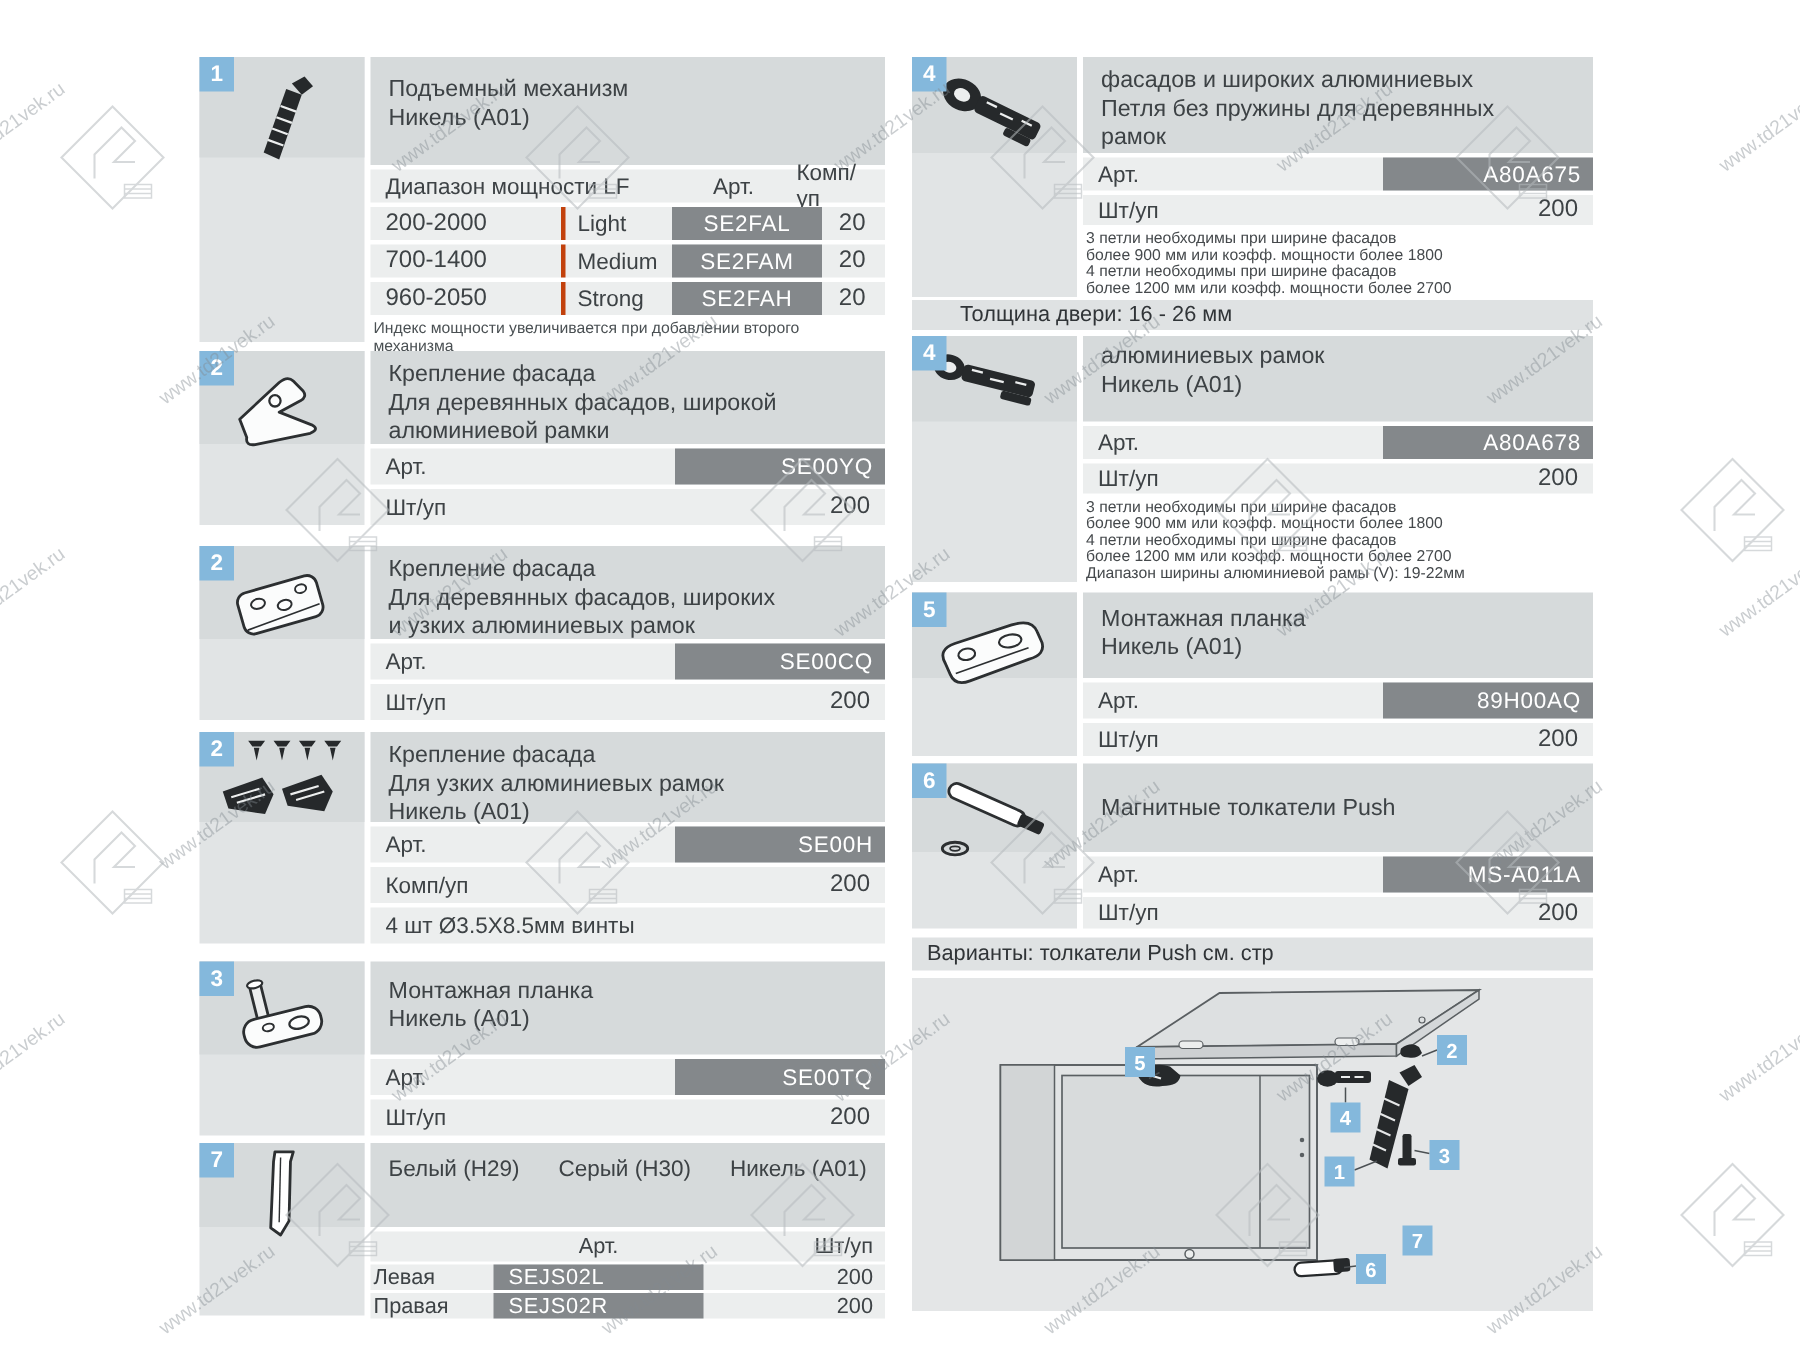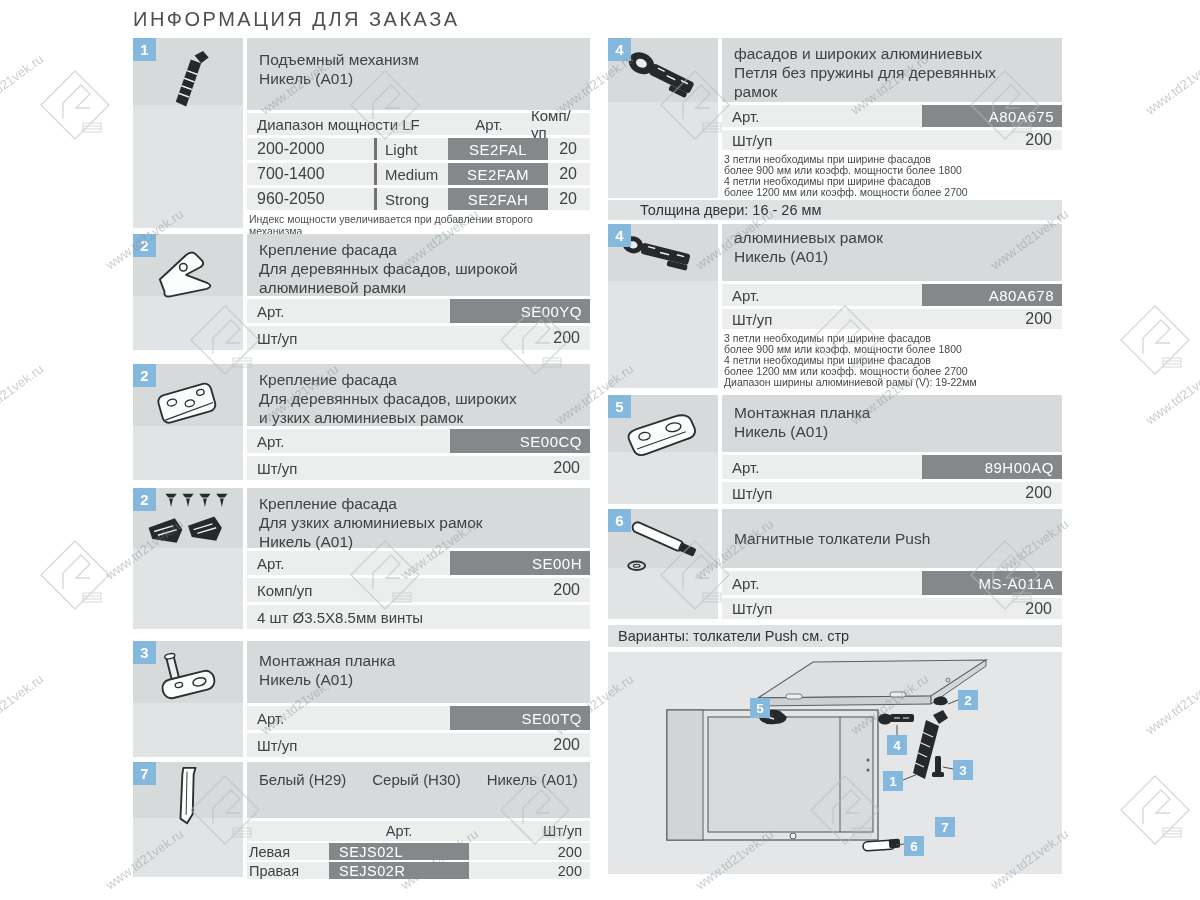--- a/index.html
+++ b/index.html
@@ -21,21 +21,21 @@
   .row .lbl{flex:1;padding-left:10px;}
   .row .val{text-align:right;padding-right:10px;font-size:16px;}
   .chip{position:absolute;right:0;top:0;bottom:0;width:140px;background:#84888b;color:#fff;display:flex;align-items:center;justify-content:flex-end;padding-right:8px;box-sizing:border-box;letter-spacing:.5px;}
   .note{font-size:10.5px;line-height:11.5px;color:#4a5053;margin-top:4px;padding-left:2px;}
   
   .t-row{background:#eceeee;height:22px;margin-top:3px;display:flex;align-items:stretch;font-size:15px;}
   .t-row .h1{width:190px;padding-left:10px;display:flex;align-items:center;}
   .t-row .h2{width:84px;display:flex;align-items:center;justify-content:center;}
   .t-row .h3{flex:1;display:flex;align-items:center;justify-content:flex-end;padding-right:10px;}
   .t-row .c-range{width:117px;padding-left:10px;display:flex;align-items:center;font-size:16px;}
-  .t-row .c-type{width:63px;border-left:3px solid #737373;padding-left:8px;display:flex;align-items:center;}
+  .t-row .c-type{width:63px;border-left:3px solid #c2410c;padding-left:8px;display:flex;align-items:center;}
   .t-row .c-art{width:100px;background:#84888b;color:#fff;display:flex;align-items:center;justify-content:center;letter-spacing:.5px;}
   .t-row .c-qty{flex:1;display:flex;align-items:center;justify-content:flex-end;padding-right:13px;font-size:16px;}
   
   .colors-line{display:flex;gap:26px;font-size:15px;}
   .t7{height:20px;margin-top:3px;background:#eceeee;display:flex;align-items:center;font-size:14.5px;}
   .t7 .s7{width:80px;padding-left:2px;}
   .t7 .a7{width:140px;text-align:center;}
   .t7 .q7{flex:1;text-align:right;padding-right:8px;}
   .t7r{height:17px;margin-top:2px;background:#eceeee;display:flex;align-items:stretch;font-size:14.5px;}
   .t7r .s7{width:80px;padding-left:2px;display:flex;align-items:center;}
@@ -47,21 +47,20 @@
   
   .diagram{position:absolute;left:608px;top:652px;width:454px;height:222px;background:#e4e6e7;}
   .dbadge{position:absolute;width:20px;height:20px;background:#84b8dc;color:#fff;font-weight:bold;font-size:13.5px;display:flex;align-items:center;justify-content:center;}
   svg{display:block;}
 </style>
 </head>
 <body>
 
 <div class="page">
 
-  <div class="pagetitle">ИНФОРМАЦИЯ ДЛЯ ЗАКАЗА</div>
 
   <section class="block" style="left:133px;top:38px;width:457px;height:190px;">
     <div class="bbadge">1</div>
     <div class="icon-col">
       <div class="icon-band" style="height:67px"></div>
       <svg class="icon-art" viewBox="0 0 100 70">
         <path d="M57,8 l9,-5 6,7 -8,6 z" fill="#26292b"></path>
         <polygon points="53,12 64,16 48,62 37,57" fill="#26292b"></polygon>
         <path d="M49,24 l11,4 M46,32 l11,4 M43,40 l11,4 M40,48 l11,4" stroke="#eceeee" stroke-width="1.6"></path>
       </svg>

